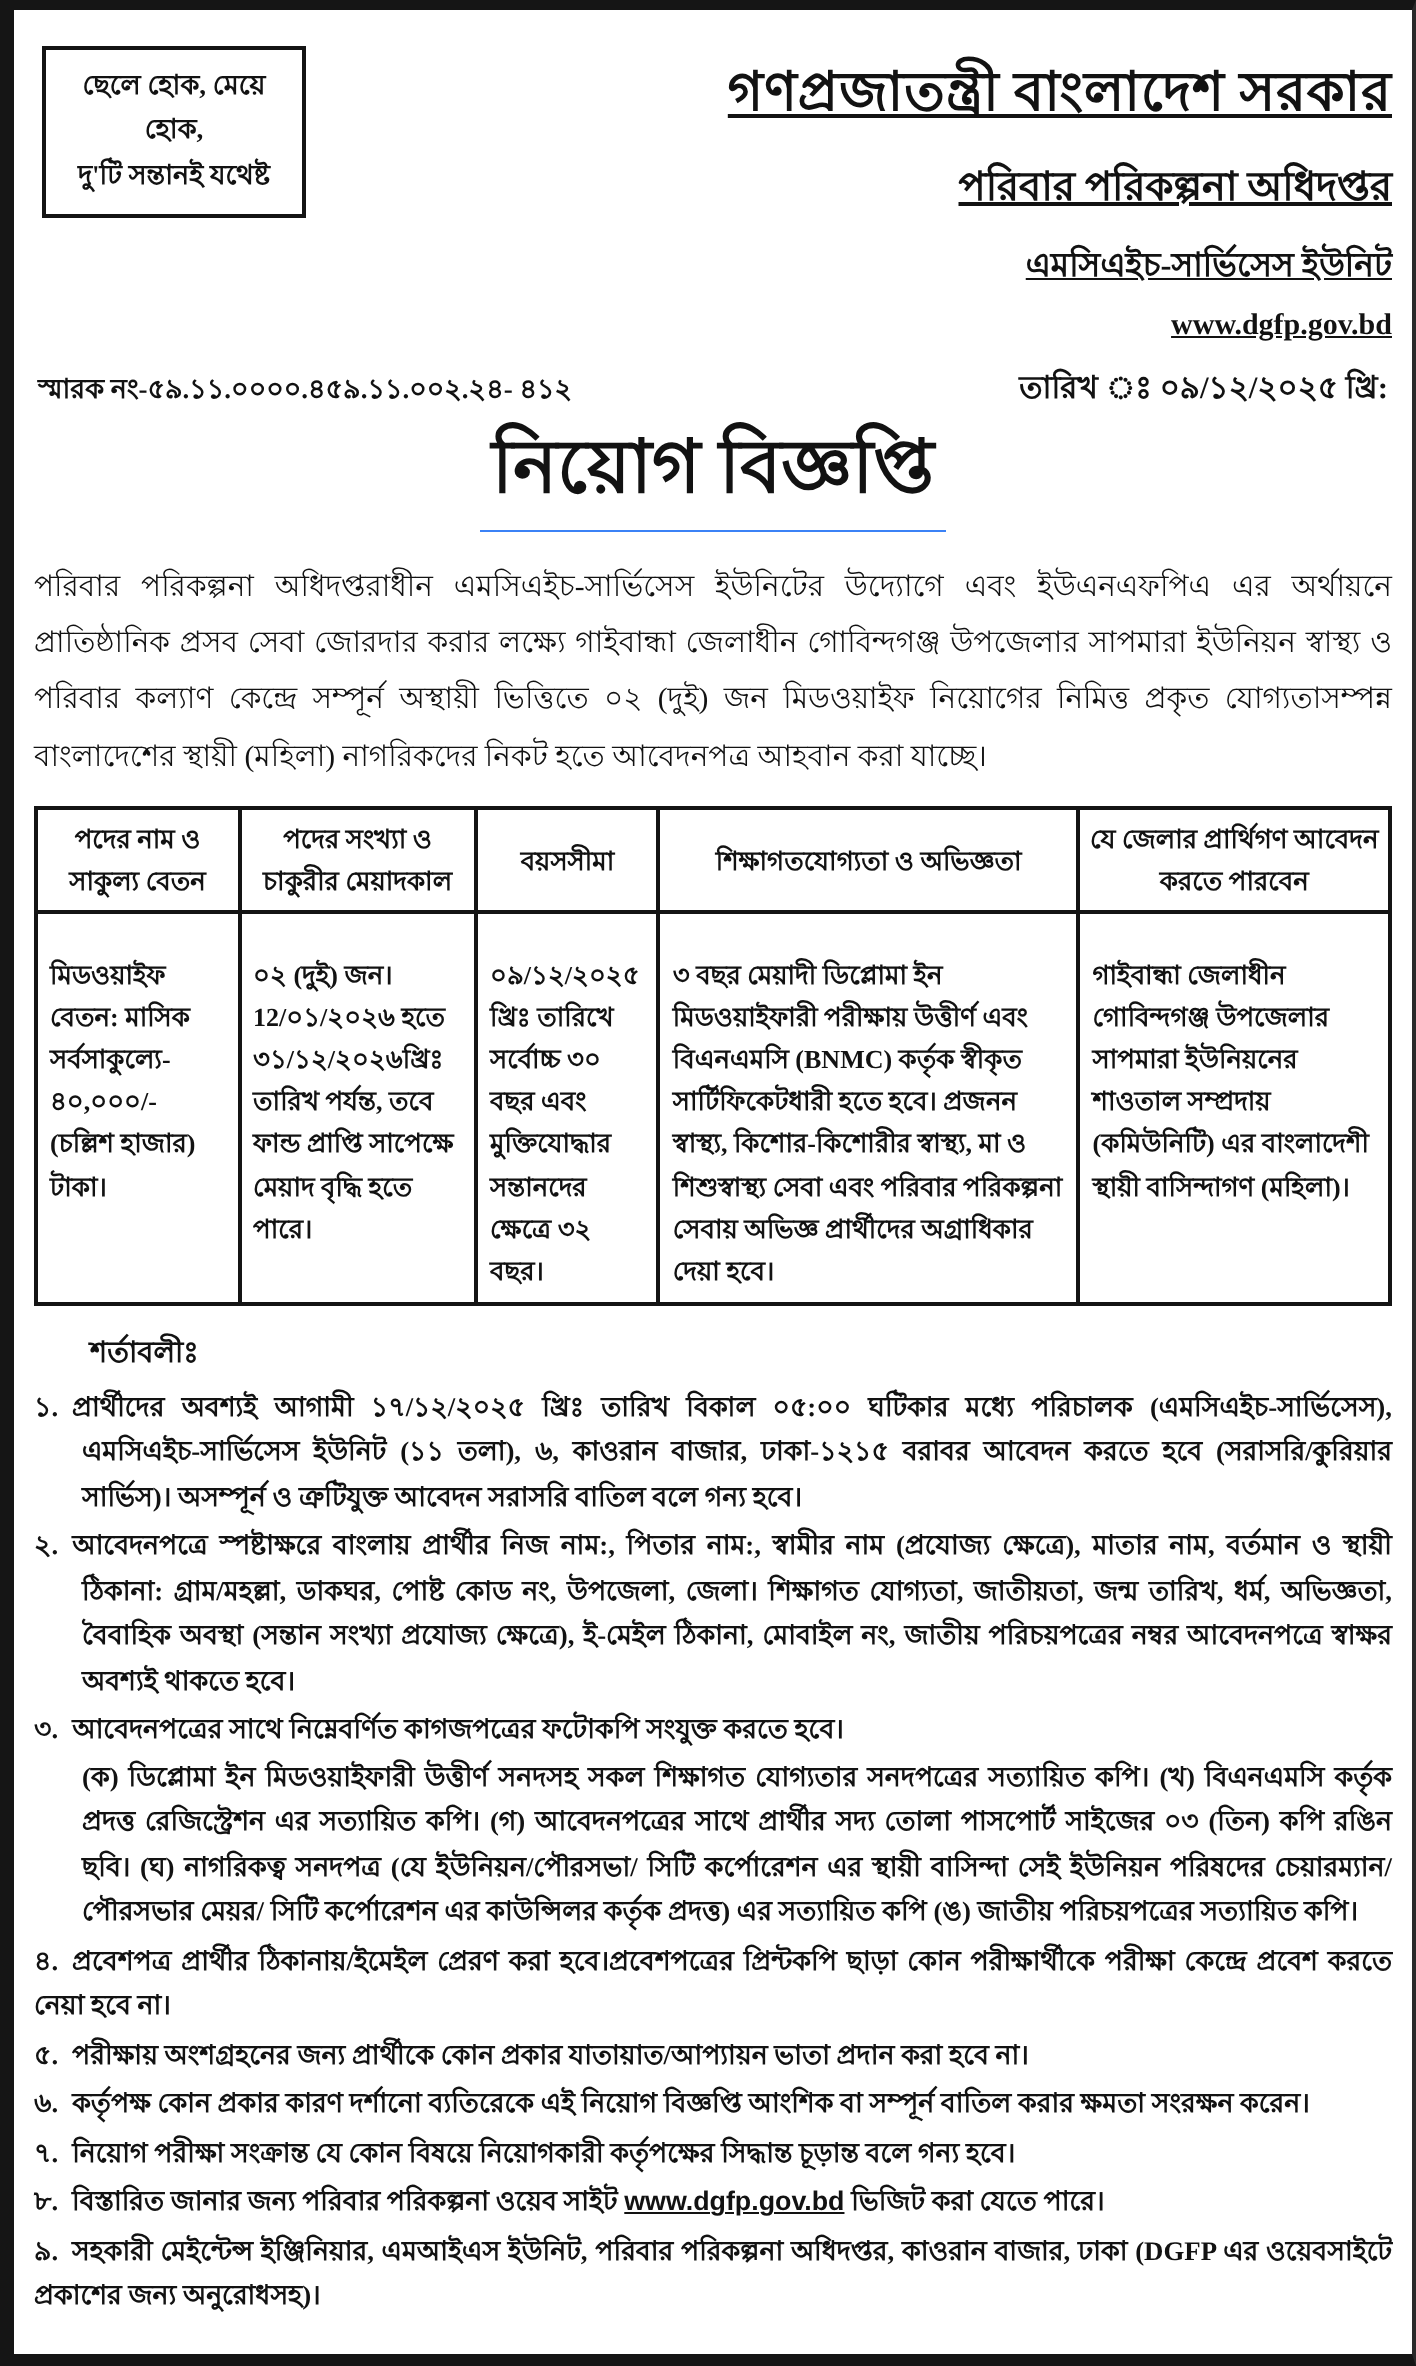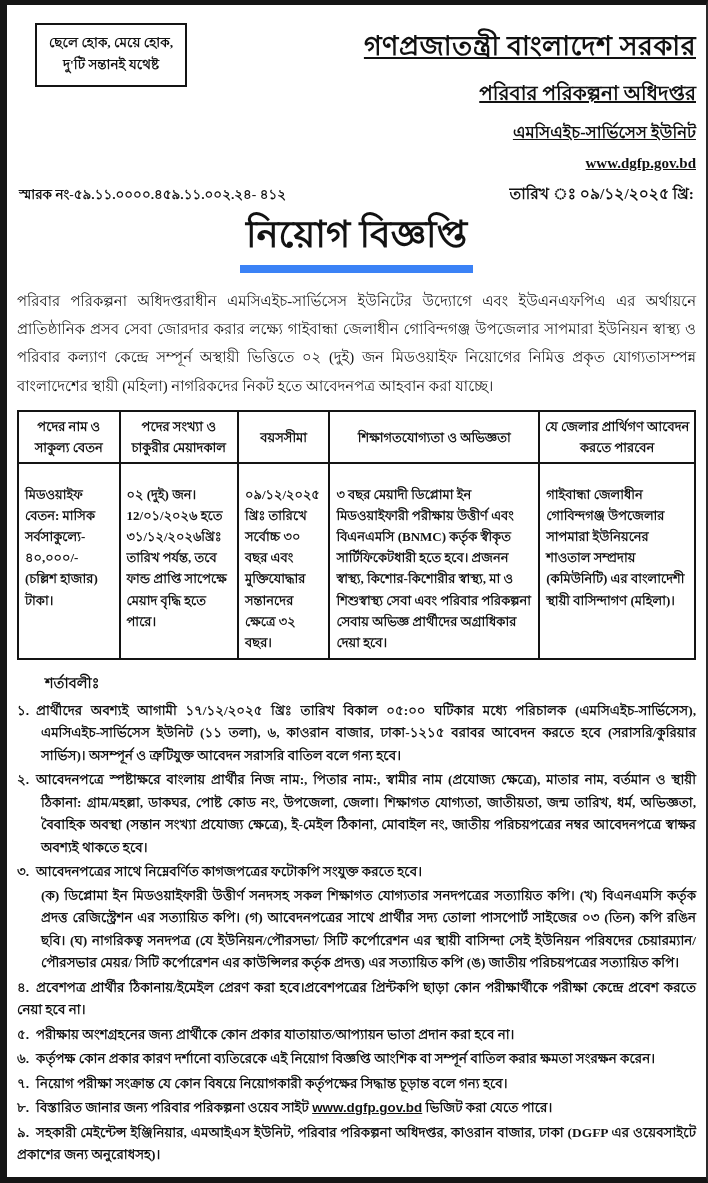--- a/index.html
+++ b/index.html
@@ -15,21 +15,21 @@
     border-left:7px solid #151515;
     border-top:5px solid #151515;
     border-bottom:6px solid #151515;
     border-right:2px solid #2a2a2a;
     padding:12px 10px 8px 10px;
     overflow:hidden;
   }
   
   .hdr-zone { position:relative; min-height:148px; }
   .slogan-box {
-    position:absolute; left:18px; top:6px; width:152px;
+    position:absolute; left:4px; top:6px; width:132px;
     border:2px solid #141414; padding:7px 4px 8px 4px;
     text-align:center; font-weight:700; font-size:13.5px; line-height:1.65;
     background:#fff;
   }
   .hdr-center { text-align:right; padding-top:8px;text-decoration:underline; }
   .h-gov  { font-size:27px; font-weight:700; letter-spacing:.5px; }
   .h-dir  { font-size:20px; font-weight:700; margin-top:8px; }
   .h-unit { font-size:16.5px; font-weight:700; margin-top:9px; }
   .h-addr { font-size:15.5px; font-weight:700; margin-top:9px; }
   .h-site {
@@ -40,21 +40,21 @@
   .memo-row {
     display:flex; justify-content:space-between; align-items:baseline;
     margin-top:10px; padding:0 2px;
   }
   .memo-no { font-size:13.5px; font-weight:700; }
   .memo-date { font-size:15.5px; font-weight:700; }
   
   .title-wrap { text-align:center; margin-top:6px; }
   .notice-title {
     display:inline-block; font-size:37px; font-weight:700;
-    border-bottom:8px solid #3b82f6; padding:0 6px 8px 6px; line-height:1.15;
+    border-bottom:1px solid #3b82f6; padding:0 6px 8px 6px; line-height:1.15;
   }
   
   .intro {
     margin-top:14px; font-size:14.8px; font-weight:400;
     line-height:1.92; text-align:justify;
   }
   
   table.job {
     width:100%; border-collapse:collapse; margin-top:10px;
     table-layout:fixed;

